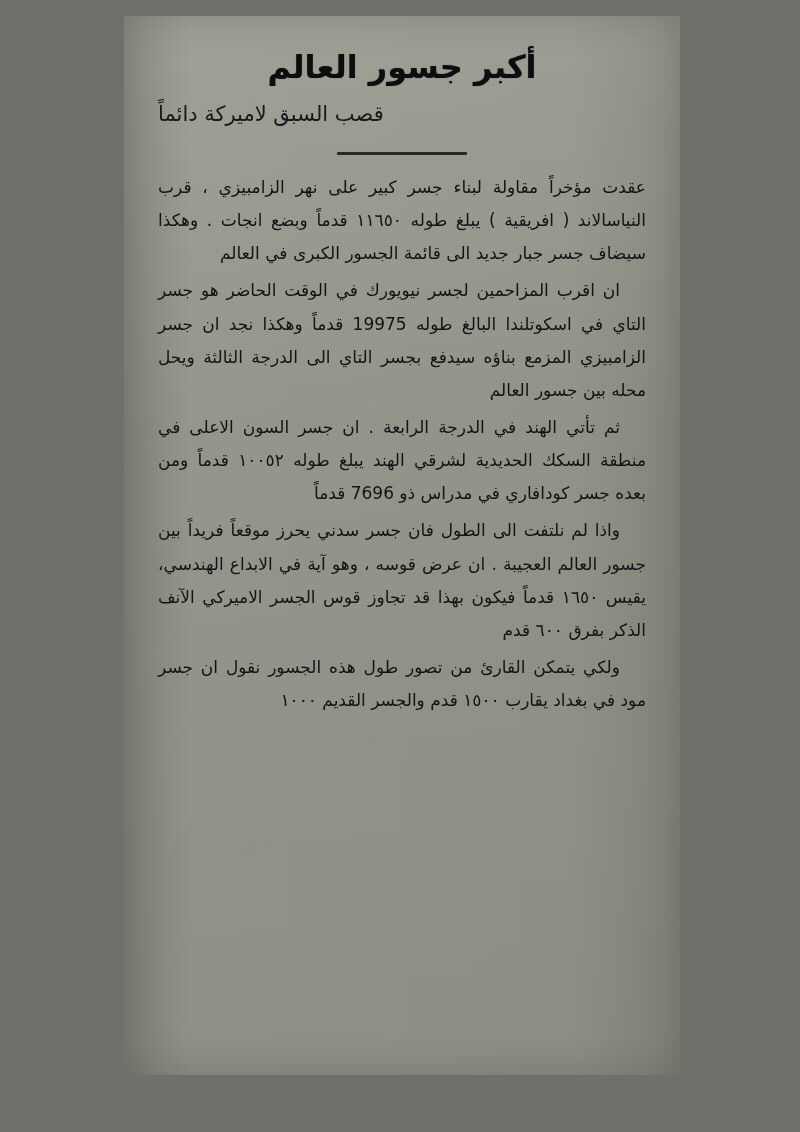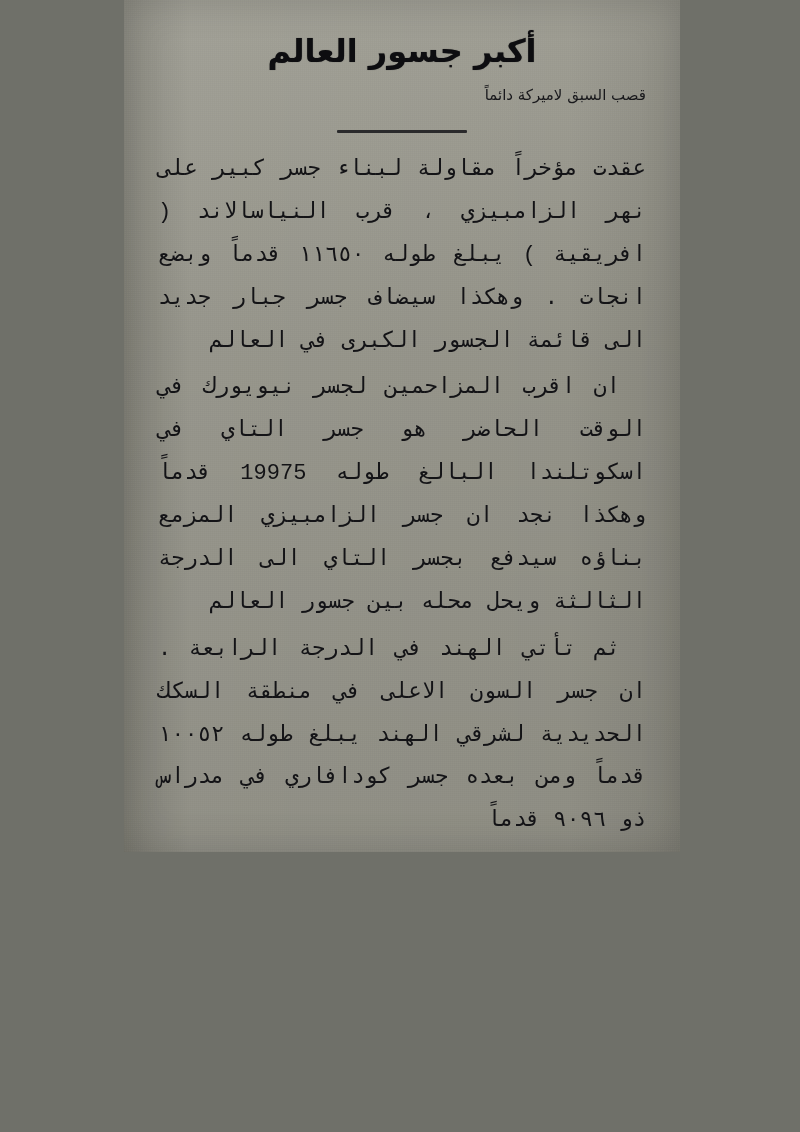--- a/index.html
+++ b/index.html
@@ -16,23 +16,23 @@
   .page-frame {
     position: relative;
     width: 800px;
     height: 1132px;
     background: #6f7069;
   }
   
   .sheet {
     position: absolute;
     left: 124px;
-    top: 0;
+    top: 16px;
     width: 556px;
-    height: 852px;
+    height: 1059px;
     background: #97968b;
     background-image:
       linear-gradient(180deg, rgba(255,255,255,0.06) 0%, rgba(0,0,0,0.03) 40%, rgba(0,0,0,0.07) 100%),
       linear-gradient(90deg, rgba(0,0,0,0.10) 0%, rgba(255,255,255,0.05) 12%, rgba(255,255,255,0.02) 80%, rgba(0,0,0,0.08) 100%);
     box-shadow: inset 0 0 40px rgba(0,0,0,0.16);
   }
   
   .grain {
     position: absolute;
     inset: 0;
@@ -52,42 +52,41 @@
     text-align: center;
     font-family: "DejaVu Sans", sans-serif;
     font-weight: bold;
     font-size: 32px;
     letter-spacing: 0px;
     margin: 14px 0 0 0;
     color: #121215;
     text-shadow: 0 0 1px rgba(0,0,0,0.5);
   }
   .subtitle {
-    text-align: right;
-    font-size: 15px;
+    text-align: left;
+    font-size: 21px;
     margin: 16px 0 0 0;
     color: #1d1d20;
     font-weight: normal;
   }
   .rule {
     width: 130px;
     height: 3px;
     background: #1b1b1e;
     margin: 26px auto 16px auto;
     border-radius: 1px;
     opacity: .85;
   }
   .para {
-    font-size: 22px;
+    font-size: 17px;
     line-height: 1.95;
     text-align: justify;
     text-justify: inter-word;
     margin: 0 0 4px 0;
     color: #18181b;
-    font-family: Liberation Mono, monospace;
   }
   .para.indent {
     text-indent: 26px;
   }
   .para:last-child {
     margin-bottom: 0;
   }
   
   .content {
     filter: contrast(1.05);
@@ -101,17 +100,19 @@
     <div class="grain"></div>
     <div class="content">
 
       <h1 class="title">أكبر جسور العالم</h1>
       <h2 class="subtitle">قصب السبق لاميركة دائماً</h2>
 
       <div class="rule"></div>
 
       <p class="para">عقدت مؤخراً مقاولة لبناء جسر كبير على نهر الزامبيزي ، قرب النياسالاند ( افريقية ) يبلغ طوله ١١٦٥٠ قدماً وبضع انجات . وهكذا سيضاف جسر جبار جديد الى قائمة الجسور الكبرى في العالم</p>
       <p class="para indent">ان اقرب المزاحمين لجسر نيويورك في الوقت الحاضر هو جسر التاي في اسكوتلندا البالغ طوله 19975 قدماً وهكذا نجد ان جسر الزامبيزي المزمع بناؤه سيدفع بجسر التاي الى الدرجة الثالثة ويحل محله بين جسور العالم</p>
-      <p class="para indent">ثم تأتي الهند في الدرجة الرابعة . ان جسر السون الاعلى في منطقة السكك الحديدية لشرقي الهند يبلغ طوله ١٠٠٥٢ قدماً ومن بعده جسر كودافاري في مدراس ذو ٩٠٩٦ قدماً</p>
+      <p class="para indent">ثم تأتي الهند في الدرجة الرابعة . ان جسر السون الاعلى في منطقة السكك الحديدية لشرقي الهند يبلغ طوله ١٠٠٥٢ قدماً ومن بعده جسر كودافاري في مدراس ذو 7696 قدماً</p>
+      <p class="para indent">واذا لم نلتفت الى الطول فان جسر سدني يحرز موقعاً فريداً بين جسور العالم العجيبة . ان عرض قوسه ، وهو آية في الابداع الهندسي، يقيس ١٦٥٠ قدماً فيكون بهذا قد تجاوز قوس الجسر الاميركي الآنف الذكر بفرق ٦٠٠ قدم</p>
+      <p class="para indent">ولكي يتمكن القارئ من تصور طول هذه الجسور نقول ان جسر مود في بغداد يقارب ١٥٠٠ قدم والجسر القديم ١٠٠٠</p>
 
     </div>
   </div>
 </div>
 
 </body></html>

